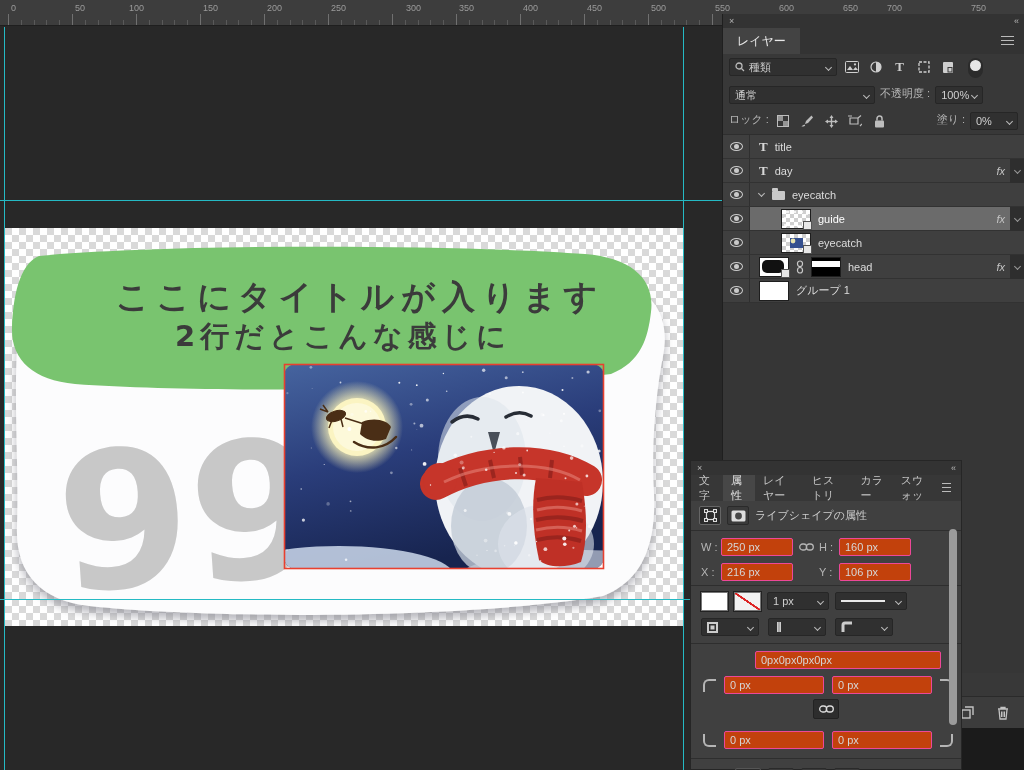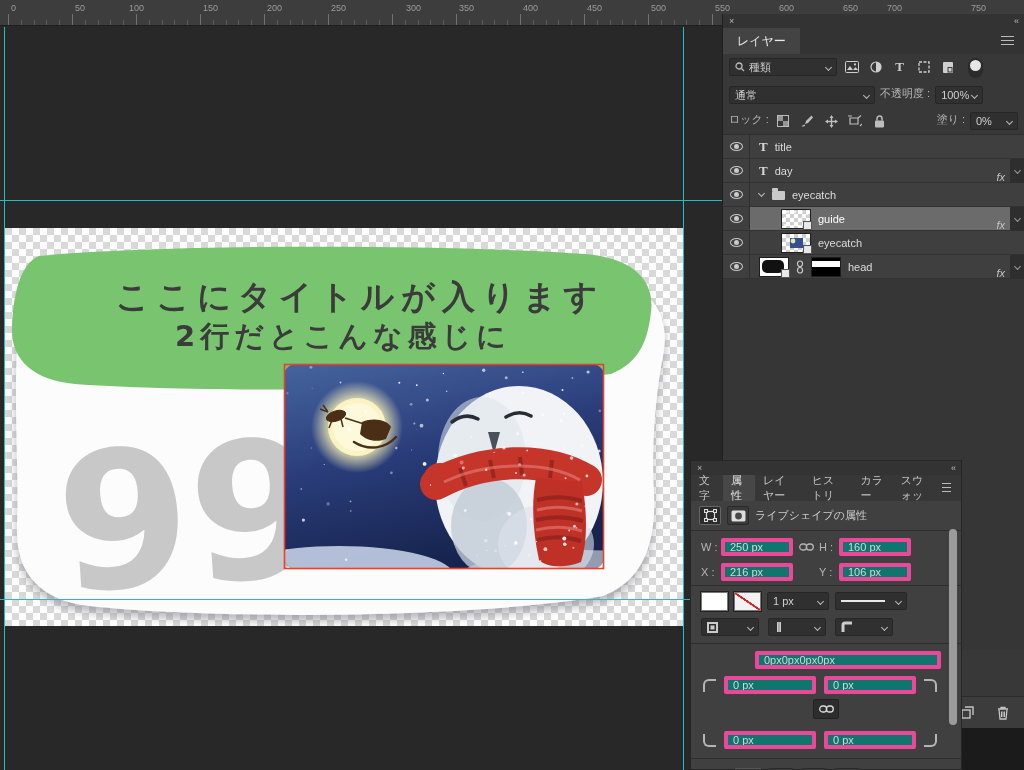--- a/index.html
+++ b/index.html
@@ -22,21 +22,21 @@
   #doc-canvas { position:absolute; left:5px; top:201px; }
   .guide-v { position:absolute; width:1px; top:27px; height:743px; background:#25bac4; z-index:5; }
   .guide-h { position:absolute; height:1px; left:0; width:722px; background:#25bac4; z-index:5; }
 
   
   .chev { display:inline-block; width:5px; height:5px; border-right:1px solid #bbb;
     border-bottom:1px solid #bbb; transform:rotate(45deg); margin-left:4px; flex:none; }
   .hamb { width:13px; height:9px; border-top:1px solid #bbb; border-bottom:1px solid #bbb;
     position:relative; }
   .hamb::after { content:''; position:absolute; left:0; right:0; top:3px; height:1px; background:#bbb; }
-  .field { background:#0f766e; border:4px solid #ec4899; border-radius:2px; color:#d6d6d6;
+  .field { background:#c2410c; border:1px solid #ec4899; border-radius:2px; color:#d6d6d6;
     font-size:11px; height:18px; line-height:16px; padding:0 5px;
     font-family:"Liberation Sans",sans-serif; }
   input.field { outline:none; }
   .dd { background:#303030; border:1px solid #262626; border-radius:2px; color:#cfcfcf;
     font-size:11px; height:18px; display:flex; align-items:center; padding:0 5px; }
   .dd .chev { margin-left:auto; }
   .lbl { font-size:11px; color:#b5b5b5; white-space:nowrap; }
   .divider { height:1px; background:#2e2e2e; }
 
   
@@ -68,21 +68,21 @@
   .licon-T { font-family:"Liberation Serif",serif; font-weight:bold; font-size:13px; color:#d8d8d8; }
   .folder { width:13px; height:9px; background:#c9c9c9; border-radius:1px; position:relative; margin-top:2px; }
   .folder::before { content:''; position:absolute; top:-3px; left:0; width:6px; height:3px;
     background:#c9c9c9; border-radius:1px 1px 0 0; }
   .thumb { width:30px; height:20px; border:1px solid #1e1e1e; position:relative; flex:none;
     background:#fff; }
   .thumb.checker { background-image:conic-gradient(#cfcfcf 25%,#fff 0 50%,#cfcfcf 0 75%,#fff 0);
     background-size:8px 8px; }
   .badge { position:absolute; right:-2px; bottom:-2px; width:9px; height:9px; background:#e8e8e8;
     border:1px solid #555; }
-  .fxcell { margin-left:auto; display:flex; align-items:flex-end; gap:2px; padding-right:0; }
+  .fxcell { margin-left:auto; display:flex; align-items:center; gap:2px; padding-right:0; }
   .fxtxt { font-style:italic; font-size:11px; color:#c4c4c4; padding-right:3px; }
   .fxbox { width:14px; height:24px; background:#2e2e2e; display:flex; align-items:center;
     justify-content:center; }
   .fxbox .chev { margin:0; border-color:#999; }
   #layers-filler { background:#363636; }
   #layers-bottombar { position:absolute; left:0; bottom:42px; width:100%; height:32px;
     background:#3c3c3c; border-top:1px solid #2a2a2a; display:flex; align-items:center;
     justify-content:flex-end; gap:16px; padding-right:12px; }
   #layers-black { position:absolute; left:0; bottom:0; width:100%; height:42px; background:#1b1b1b; }
 
@@ -103,21 +103,21 @@
   .swatch.none { background:linear-gradient(to top right, #f2f2f2 46%, #d22 47%, #d22 53%, #f2f2f2 54%); }
   .opt-row { display:flex; align-items:center; gap:9px; padding:4px 10px 7px 10px; }
   .radius-wrap { padding:7px 0 0 0; display:flex; justify-content:center; }
   .radius-field { width:186px;margin-left:44px; }
   .corner-grid { display:flex; align-items:center; gap:8px; padding:7px 12px 0 12px; }
   .cglyph { width:13px; height:13px; border:2px solid #b5b5b5; flex:none; }
   .cglyph.tl { border-right:none; border-bottom:none; border-top-left-radius:6px; }
   .cglyph.tr { border-left:none; border-bottom:none; border-top-right-radius:6px; }
   .cglyph.bl { border-right:none; border-top:none; border-bottom-left-radius:6px; }
   .cglyph.br { border-left:none; border-top:none; border-bottom-right-radius:6px; }
-  .cfield { width:92px; }
+  .cfield { width:100px; }
   .link-row { display:flex; justify-content:center; padding:5px 0; }
   .link-btn { width:26px; height:20px; background:#2d2d2d; border:1px solid #222; border-radius:2px;
     display:flex; align-items:center; justify-content:center; color:#ddd; font-size:11px; }
   .path-row { display:flex; gap:7px; padding:9px 0 0 44px; border-top:1px solid #2e2e2e; margin-top:9px; }
   .pf-btn { width:26px; height:22px; background:#3a3a3a; border:1px solid #2a2a2a; border-radius:2px;
     display:flex; align-items:center; justify-content:center; }
   .pf-btn.active { background:#2b2b2b; border-color:#555; }
   #props-scrollbar { position:absolute; right:4px; top:68px; width:8px; height:196px;
     background:#9b9b9b; border-radius:4px; }
 </style>
@@ -524,20 +524,29 @@
           </span>
           <span>head</span>
           <span class="fxcell">
             <span class="fxtxt">fx</span>
             <span class="fxbox">
               <span class="chev"></span>
             </span>
           </span>
         </span>
       </div>
+      <div class="lrow">
+        <span class="eyecell">
+          <span class="eye"></span>
+        </span>
+        <span class="content" style="padding-left:9px">
+          <span class="thumb"></span>
+          <span>グループ 1</span>
+        </span>
+      </div>
     </div>
   <div id="layers-filler" style="height:370px"></div>
 
   <div id="layers-bottombar">
     <span class="mini-btn">
       <svg width="13" height="13" viewBox="0 0 13 13">
           <path d="M4 1 H12 V9" fill="none" stroke="#c4c4c4" stroke-width="1.4"></path>
           <rect x="1" y="4" width="8" height="8" fill="none" stroke="#c4c4c4" stroke-width="1.4"></rect>
         </svg>
     </span>

